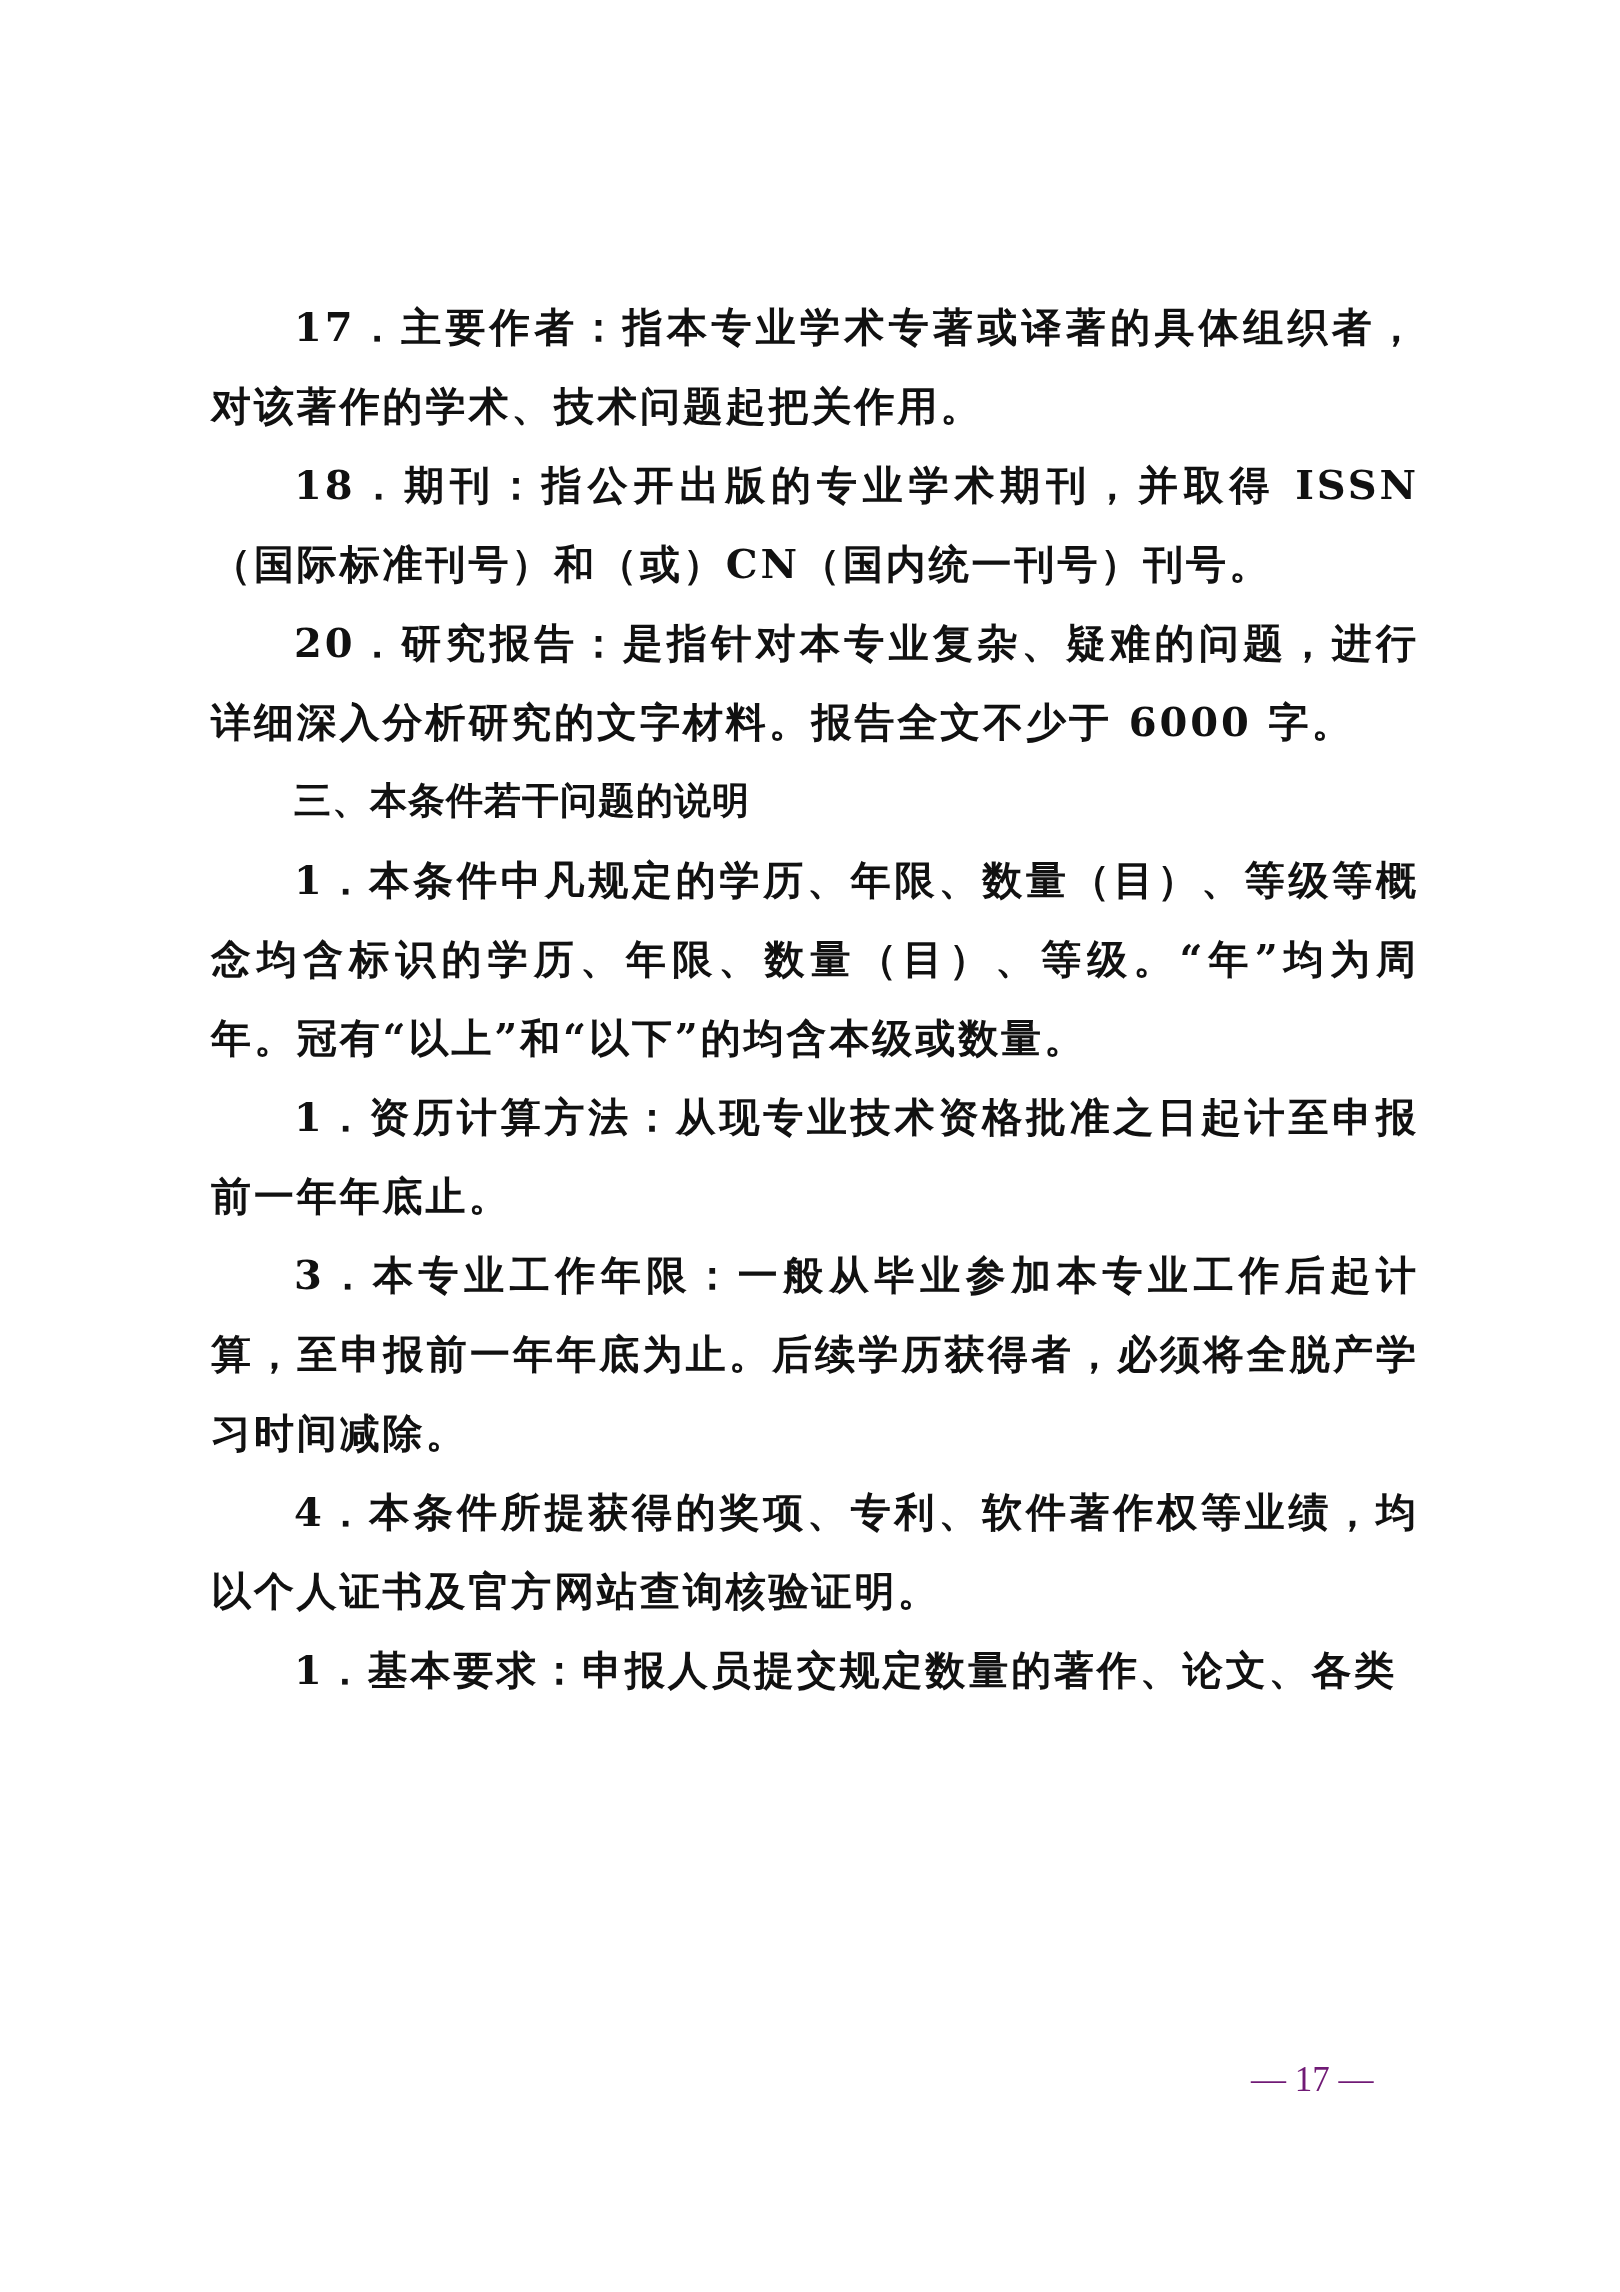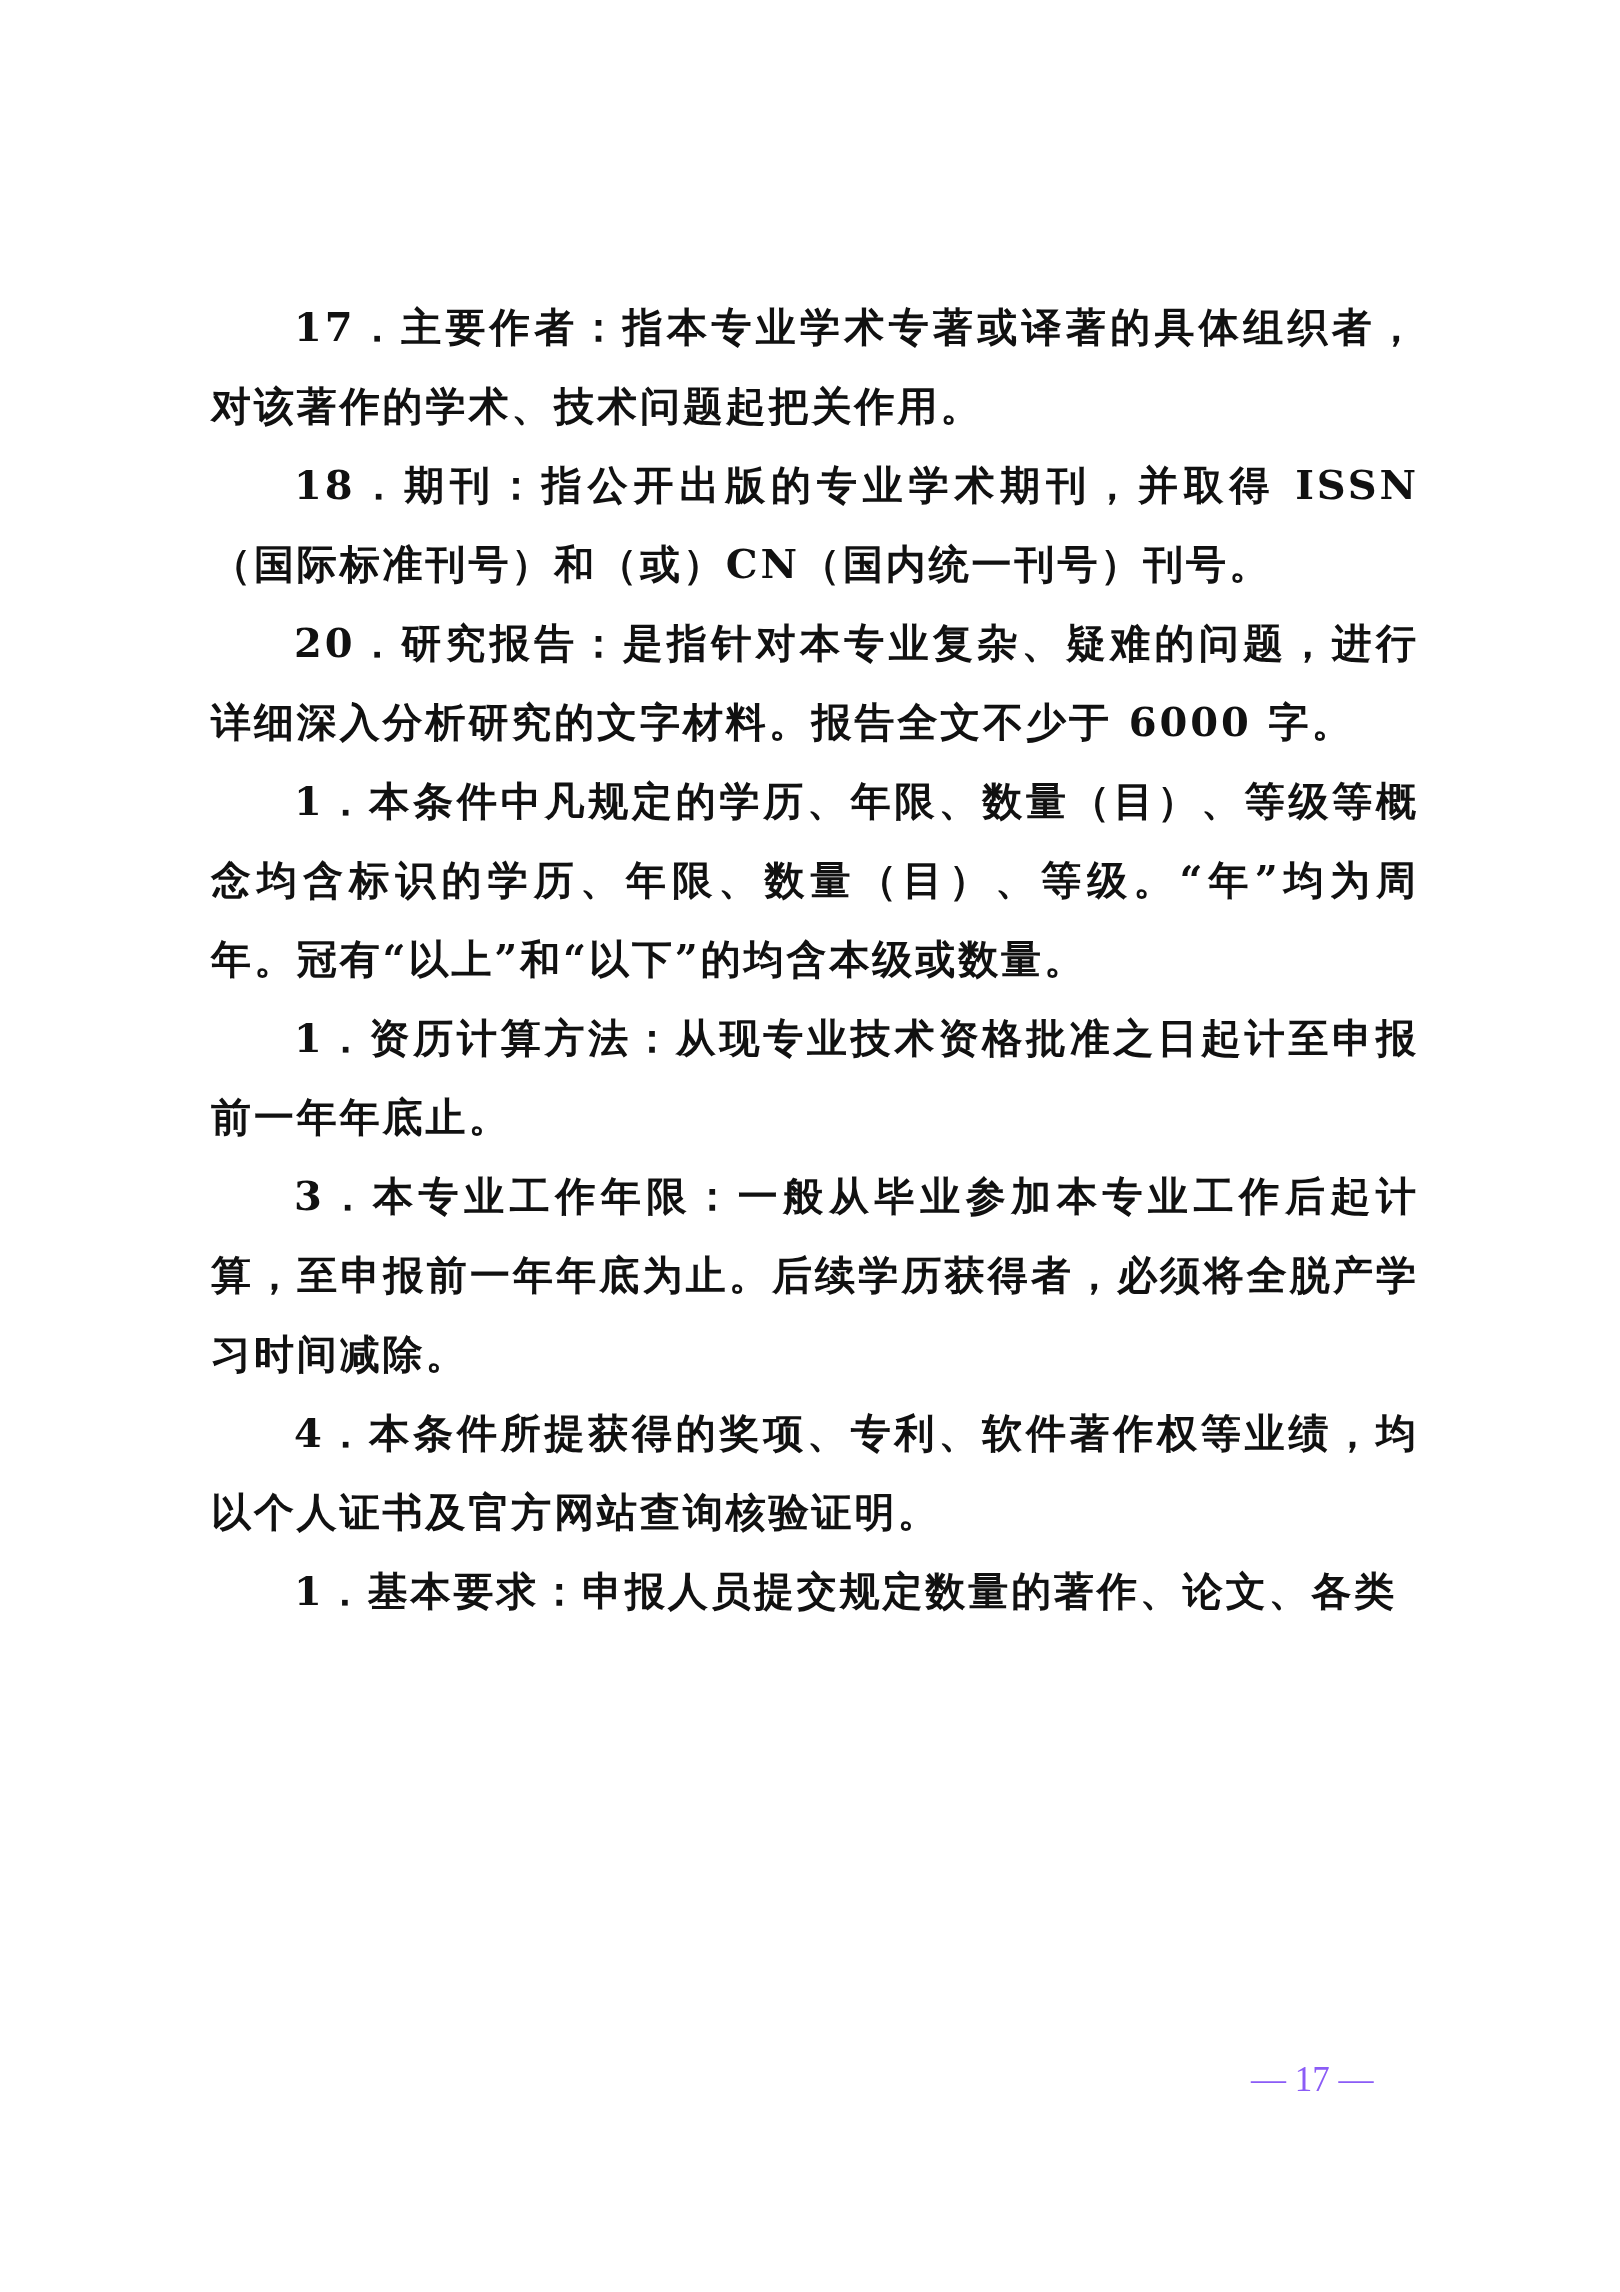--- a/index.html
+++ b/index.html
@@ -40,31 +40,32 @@
       margin: 0;
       letter-spacing: 1px;
     }
     .page-number {
       position: absolute;
       left: 1251px;
       top: 2060px;
       font-family: "Liberation Serif", "DejaVu Serif", serif;
       font-size: 35px;
       line-height: 39px;
-      color: #8b5cf6;
+      color: #701a75;
       white-space: pre;
     }
   </style>
 </head>
 <body>
 
 <div class="page-body">
   <p class="para">17．主要作者：指本专业学术专著或译著的具体组织者，对该著作的学术、技术问题起把关作用。</p>
   <p class="para">18．期刊：指公开出版的专业学术期刊，并取得 ISSN（国际标准刊号）和（或）CN（国内统一刊号）刊号。</p>
   <p class="para">20．研究报告：是指针对本专业复杂、疑难的问题，进行详细深入分析研究的文字材料。报告全文不少于 6000 字。</p>
+  <h2 class="heading">三、本条件若干问题的说明</h2>
   <p class="para">1．本条件中凡规定的学历、年限、数量（目）、等级等概念均含标识的学历、年限、数量（目）、等级。“年”均为周年。冠有“以上”和“以下”的均含本级或数量。</p>
   <p class="para">1．资历计算方法：从现专业技术资格批准之日起计至申报前一年年底止。</p>
   <p class="para">3．本专业工作年限：一般从毕业参加本专业工作后起计算，至申报前一年年底为止。后续学历获得者，必须将全脱产学习时间减除。</p>
   <p class="para">4．本条件所提获得的奖项、专利、软件著作权等业绩，均以个人证书及官方网站查询核验证明。</p>
   <p class="para">1．基本要求：申报人员提交规定数量的著作、论文、各类</p>
 </div>
 
 <div class="page-number">— 17 —</div>
 
 

